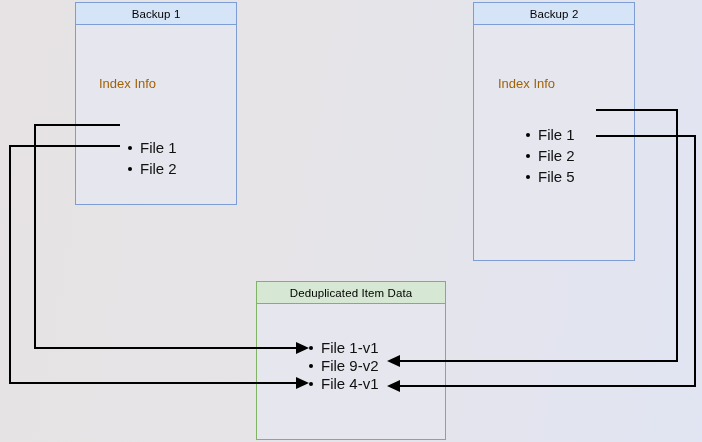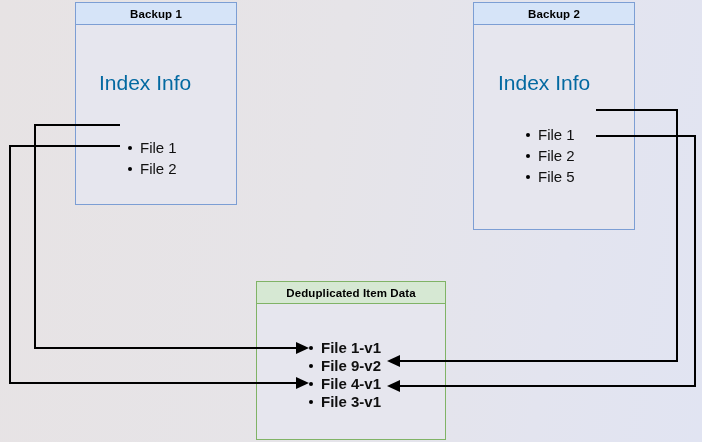--- a/index.html
+++ b/index.html
@@ -24,33 +24,33 @@
   .node.green { border-color: #80b366; }
   .node-header {
     box-sizing: border-box;
     height: 22px;
     border-bottom: 1px solid #7c9ed4;
     background: #d6e4f8;
     display: flex;
     align-items: center;
     justify-content: center;
     font-size: 11.5px;
-    font-weight: bold;
+    font-weight: normal;
     color: #000000;
     letter-spacing: 0.1px;
   }
   .node.green .node-header {
     border-bottom-color: #80b366;
     background: #d6e8d3;
   }
   .node-body { position: relative; }
   .caption {
     position: absolute;
-    font-size: 21px;
-    color: #0369a1;
+    font-size: 13px;
+    color: #a16207;
     white-space: nowrap;
   }
   .bullet-list {
     position: absolute;
     margin: 0;
     padding: 0;
     list-style: none;
   }
   .bullet-list li {
     position: relative;
@@ -90,40 +90,39 @@
     <div class="node-header">Backup 1</div>
     <div class="node-body" style="height:180px;">
       <div class="caption" style="left:23px; top:58px; transform:translateY(-50%);">Index Info</div>
       <ul class="bullet-list" style="left:50px; top:112px;">
         <li style="height:21px; line-height:21px;">File 1</li>
         <li style="height:21px; line-height:21px;">File 2</li>
       </ul>
     </div>
   </div>
 
-  <div class="node" style="left:473px; top:2px; width:162px; height:228px;">
+  <div class="node" style="left:473px; top:2px; width:162px; height:259px;">
     <div class="node-header">Backup 2</div>
     <div class="node-body" style="height:180px;">
       <div class="caption" style="left:24px; top:58px; transform:translateY(-50%);">Index Info</div>
       <ul class="bullet-list" style="left:50px; top:99px;">
         <li style="height:21px; line-height:21px;">File 1</li>
         <li style="height:21px; line-height:21px;">File 2</li>
         <li style="height:21px; line-height:21px;">File 5</li>
       </ul>
     </div>
   </div>
 
   <div class="node green" style="left:256px; top:281px; width:190px; height:159px;">
     <div class="node-header">Deduplicated Item Data</div>
-    <div class="node-body" style="height:104px;font-weight:bold;">
+    <div class="node-body" style="height:104px;">
       <ul class="bullet-list" style="left:50px; top:35px;">
         <li style="height:18px; line-height:18px;">File 1-v1</li>
         <li style="height:18px; line-height:18px;">File 9-v2</li>
         <li style="height:18px; line-height:18px;">File 4-v1</li>
-        <li style="height:18px; line-height:18px;">File 3-v1</li>
       </ul>
     </div>
   </div>
 
   <svg id="wires" viewBox="0 0 702 442">
 
     <g>
       <path d="M 120 125 L 35 125 L 35 348 L 296 348"></path>
       <polygon points="296,342 309,348 296,354"></polygon>
     </g>

